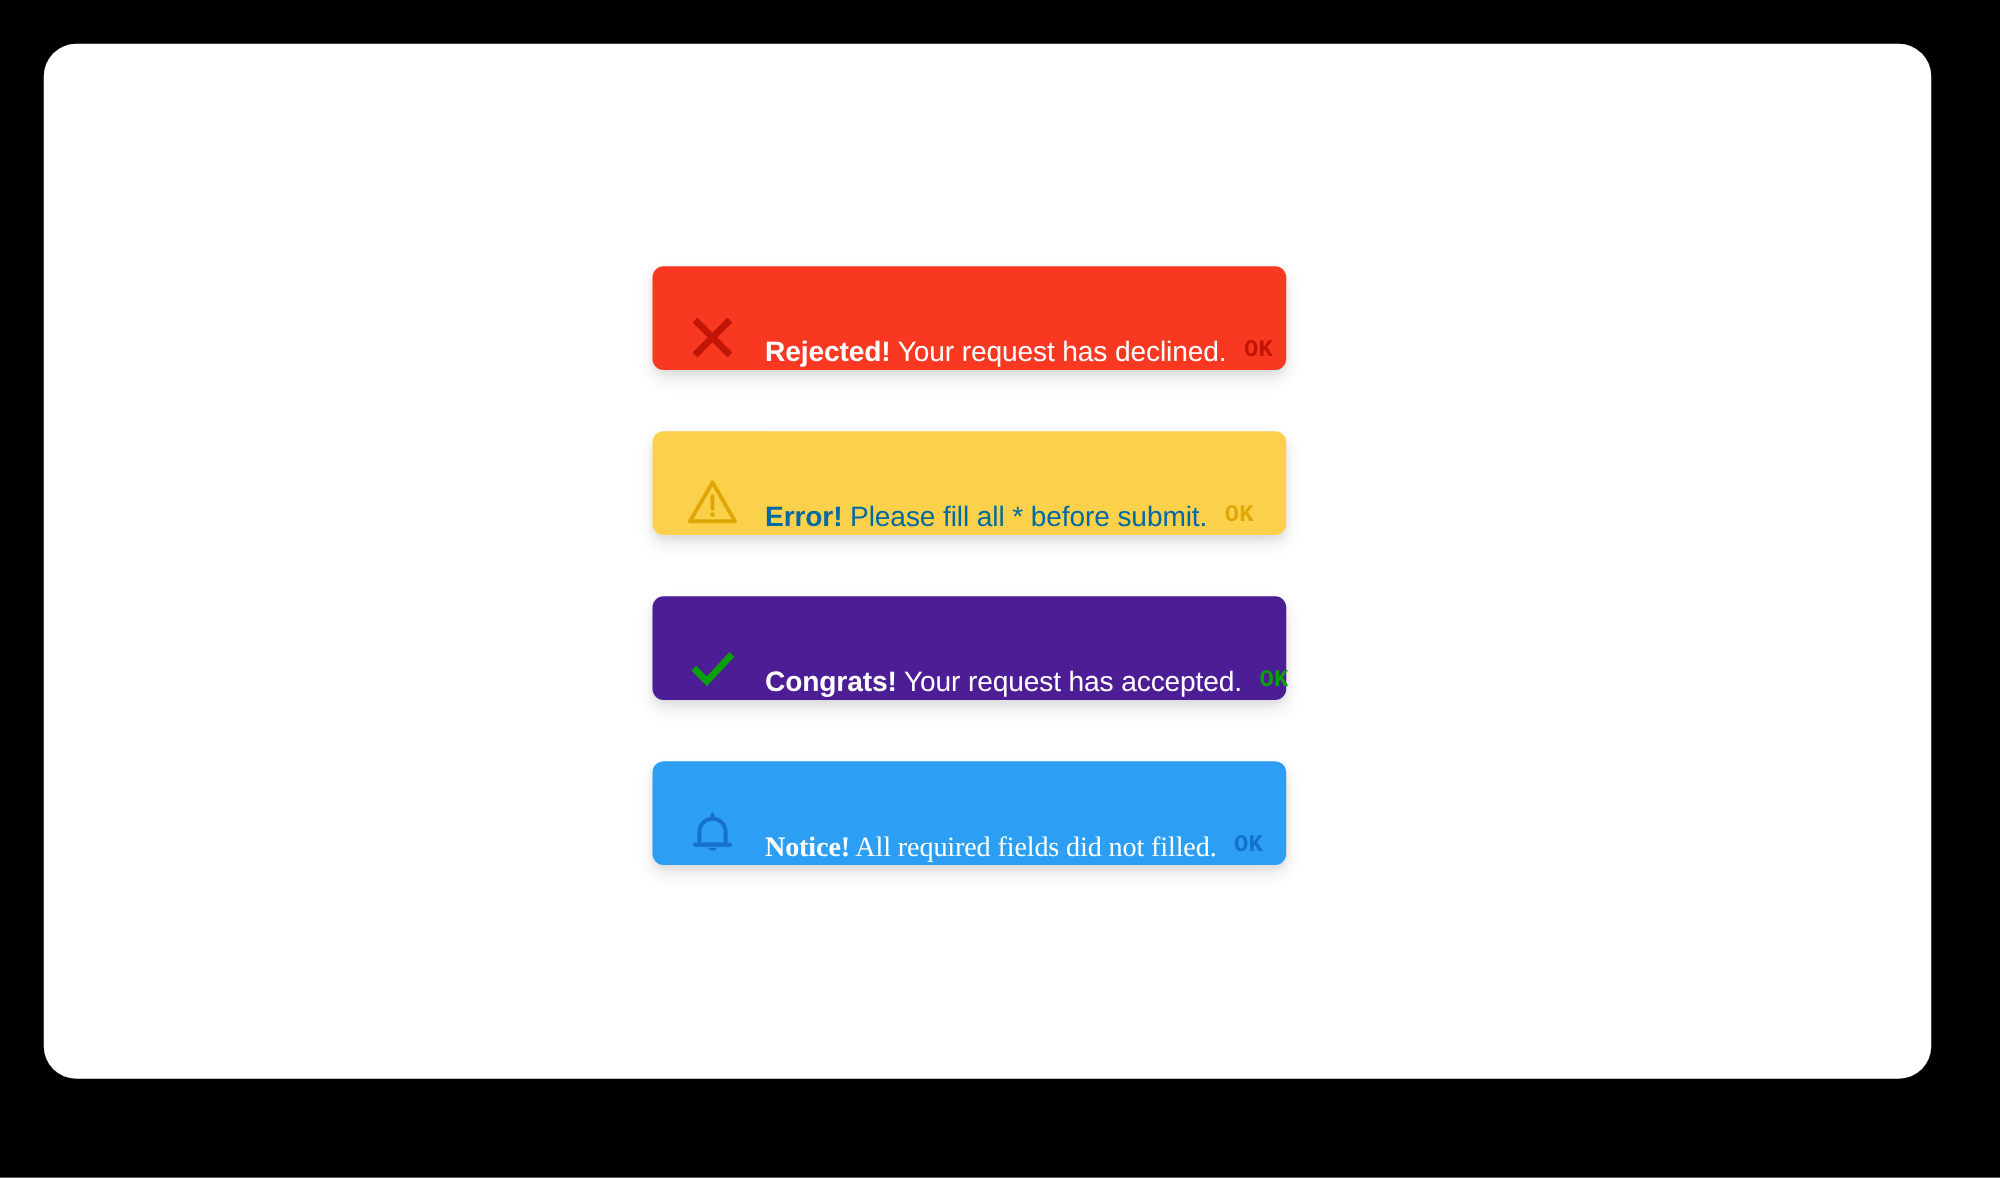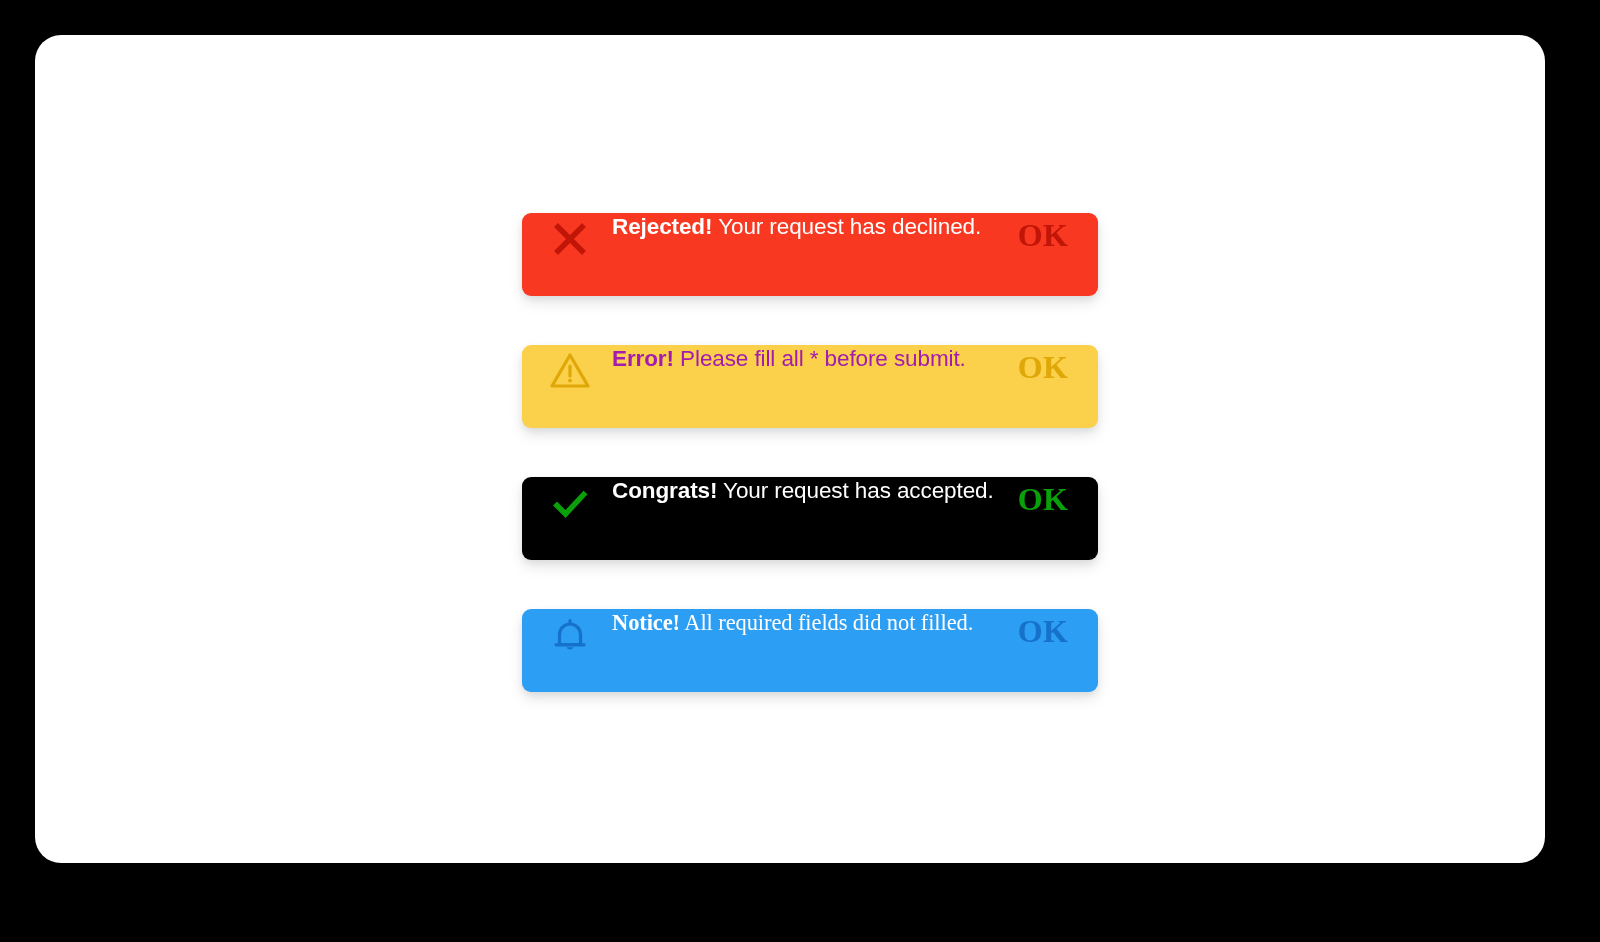--- a/index.html
+++ b/index.html
@@ -38,22 +38,22 @@
   .alert-stack {
     position: absolute;
     left: 487px;
     top: 178px;
     width: 576px;
   }
 
   .alert {
     position: relative;
     display: flex;
-    align-items: flex-start;
-    width: 576px;
+    align-items: flex-end;
+    width: 507px;
     height: 83px;
     border-radius: 9px;
     margin-bottom: 49px;
     padding: 0 22px 0 22px;
     box-shadow: 0 7px 14px rgba(0, 0, 0, 0.10), 0 3px 6px rgba(0, 0, 0, 0.06);
   }
 
   .alert:last-child { margin-bottom: 0; }
 
   .alert-icon {
@@ -80,44 +80,44 @@
     white-space: nowrap;
     padding-left: 4px;
   }
 
   .alert-message .strong {
     font-weight: 700;
   }
 
   .alert-action {
     flex: 0 0 auto;
-    font-size: 32px;
+    font-size: 19px;
     font-weight: 700;
     letter-spacing: 0.2px;
     line-height: 1;
     cursor: pointer;
     user-select: none;
     background: transparent;
     border: 0;
     padding: 6px 8px 6px 14px;
-    font-family: Liberation Serif, serif;
+    font-family: Liberation Mono, monospace;
   }
 
   
   .alert--rejected { background: #F93822; }
   .alert--rejected .alert-message { color: #ffffff; }
   .alert--rejected .alert-action { color: #C11507; }
 
   
   .alert--error { background: #FBD04A; }
-  .alert--error .alert-message { color: #a21caf; }
+  .alert--error .alert-message { color: #0369a1; }
   .alert--error .alert-action { color: #DFA707; }
 
   
-  .alert--congrats { background: #000000; margin-top: 12px; }
+  .alert--congrats { background: #4c1d95; margin-top: 12px; }
   .alert--congrats .alert-message { color: #ffffff; }
   .alert--congrats .alert-action { color: #09A009; }
 
   
   .alert--notice { background: #2C9EF4; }
   .alert--notice .alert-message { color: #ffffff; font-family: Liberation Serif, serif; }
   .alert--notice .alert-action { color: #1571C9; }
 </style>
 </head>
 <body>

